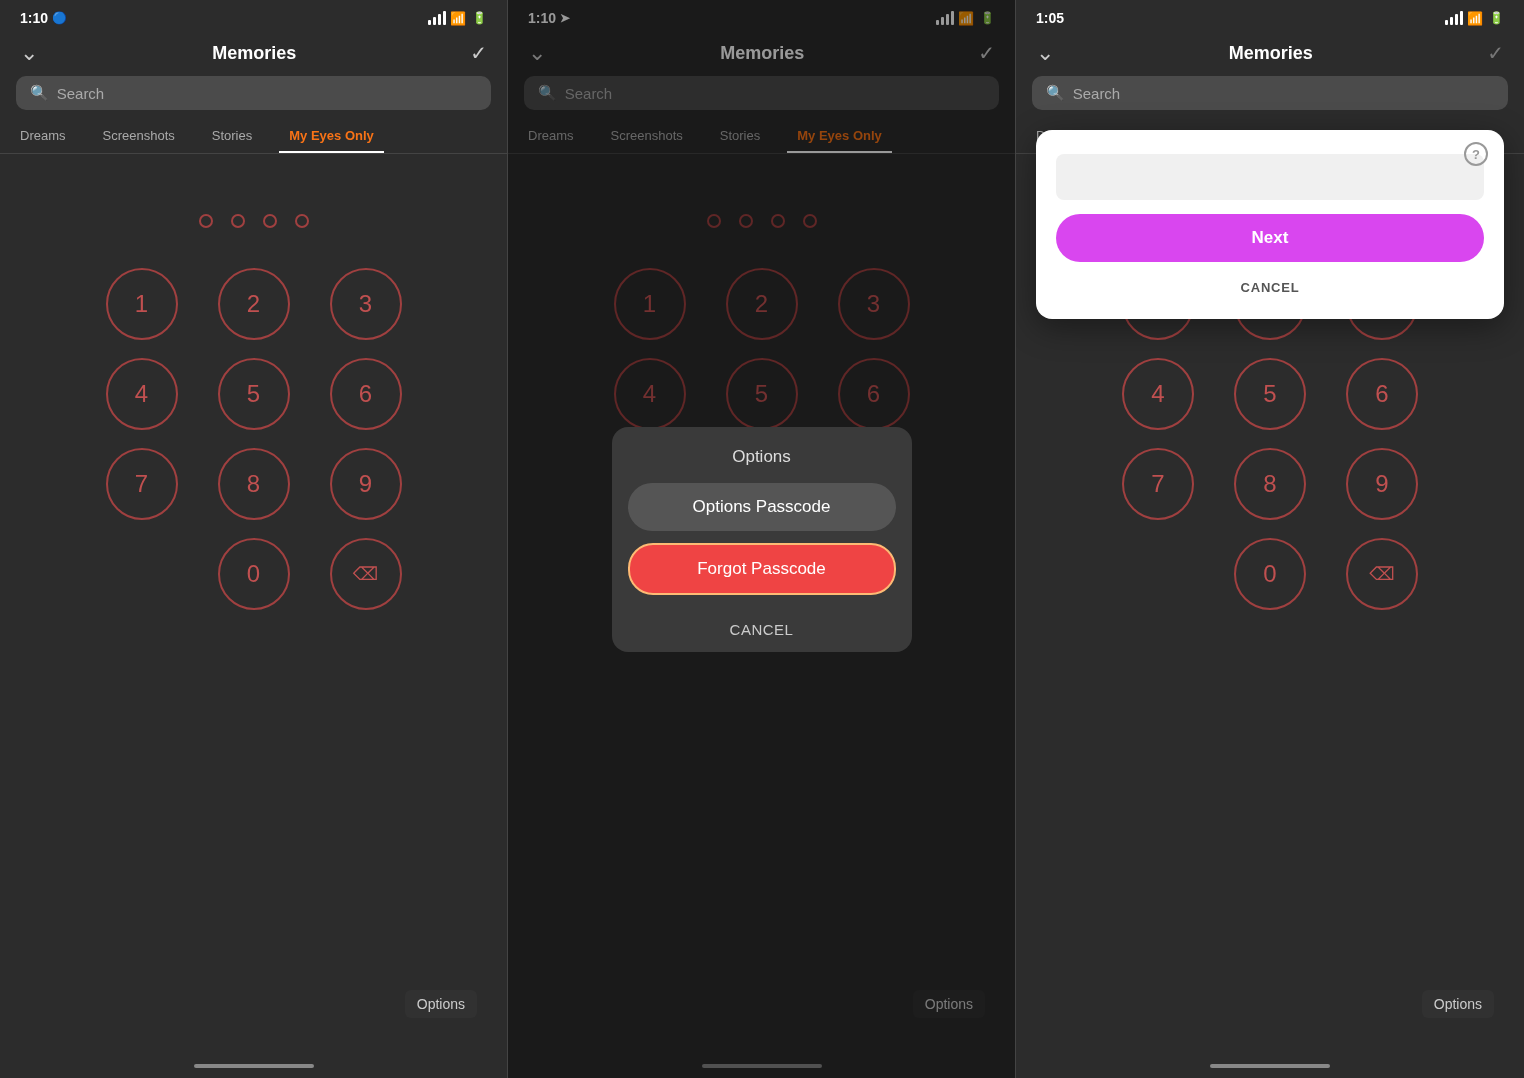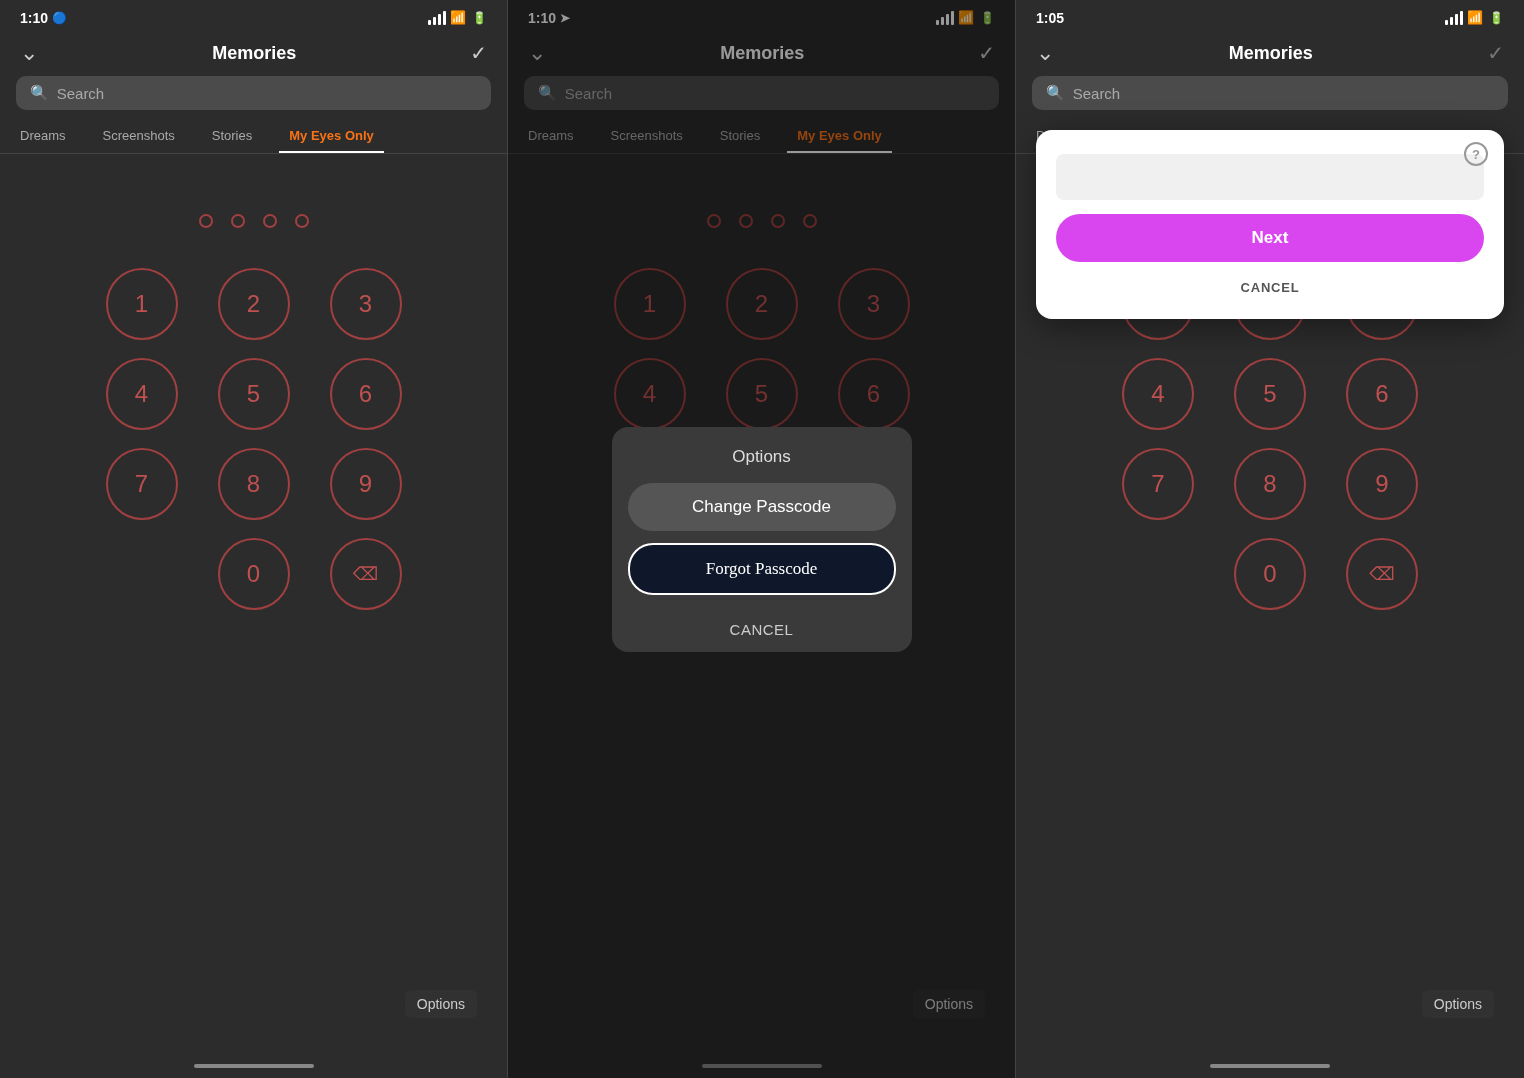--- a/index.html
+++ b/index.html
@@ -19,21 +19,21 @@
       background: #2c2c2c;
       position: relative;
       overflow: hidden;
       border-right: 1px solid #444;
     }
 
     
     .status-bar {
       display: flex;
       justify-content: space-between;
-      align-items: flex-start;
+      align-items: center;
       padding: 10px 20px 6px;
       color: #fff;
       font-size: 14px;
       font-weight: 600;
     }
     .status-left { display: flex; align-items: center; gap: 4px; }
     .status-right { display: flex; align-items: center; gap: 5px; font-size: 12px; }
 
     
     .header {
@@ -190,23 +190,22 @@
       border-radius: 25px;
       background: #555;
       color: #fff;
       font-size: 17px;
       font-weight: 500;
       text-align: center;
       cursor: pointer;
       border: none;
     }
     .options-popup-btn.highlighted {
-      background: #0f172a;
-      border: 2px solid #ffffff;
-      font-family: Liberation Serif, serif;
+      background: #ef4444;
+      border: 2px solid #fdba74;
     }
     .options-popup-cancel {
       display: block;
       width: 100%;
       text-align: center;
       color: #ccc;
       font-size: 15px;
       font-weight: 500;
       padding: 14px;
       cursor: pointer;
@@ -431,21 +430,21 @@
     <div class="numpad-row">
       <div class="numpad-btn empty"></div>
       <div class="numpad-btn">0</div>
       <div class="numpad-btn delete">⌫</div>
     </div>
   </div>
 
   <div class="modal-overlay">
     <div class="options-popup">
       <div class="options-popup-title">Options</div>
-      <button class="options-popup-btn">Change Passcode</button>
+      <button class="options-popup-btn">Options Passcode</button>
       <button class="options-popup-btn highlighted">Forgot Passcode</button>
       <div class="options-popup-cancel">CANCEL</div>
     </div>
   </div>
 
   <div class="options-label">Options</div>
   <div class="bottom-bar"></div>
 </div>
 
 <div class="phone-panel" style="border-right:none;">

